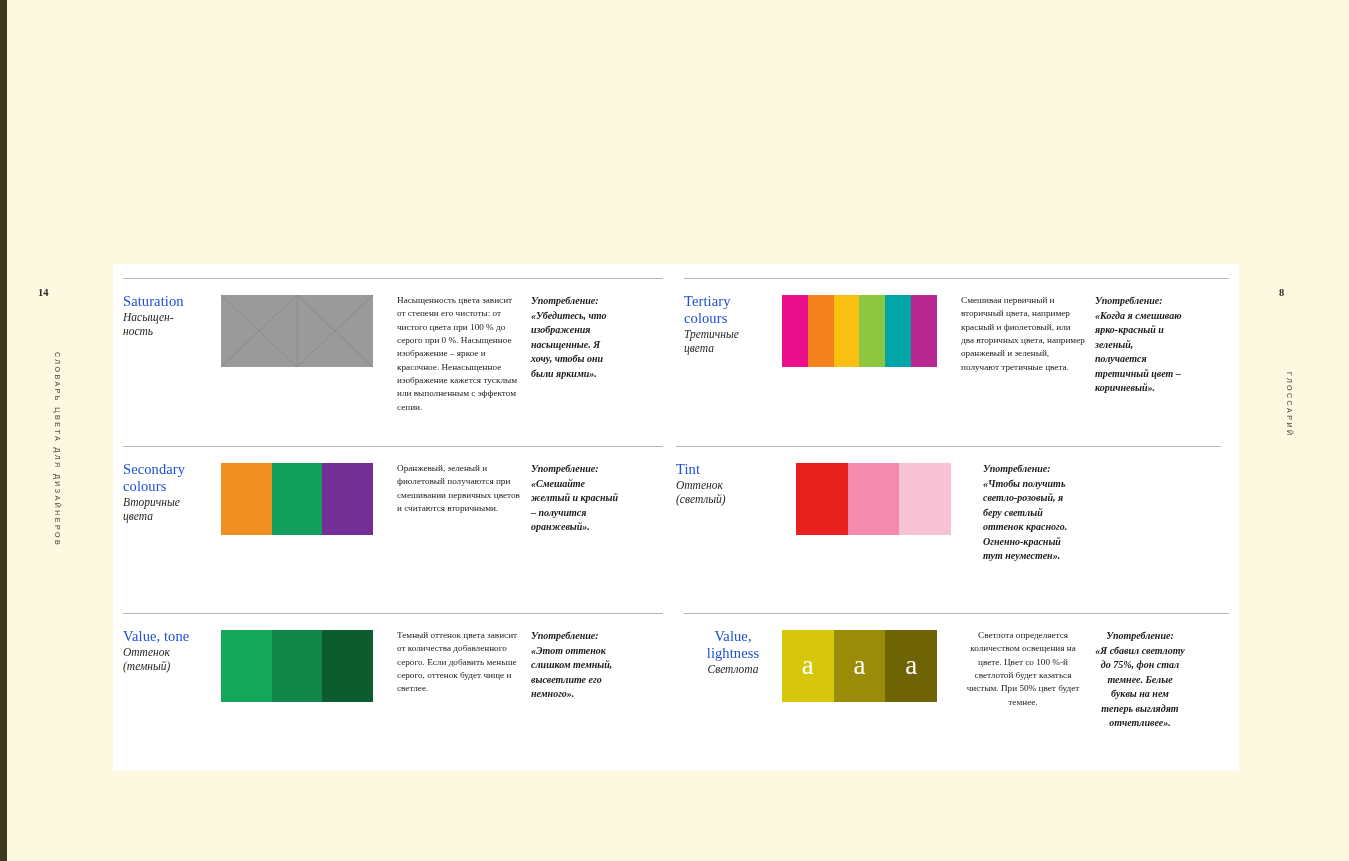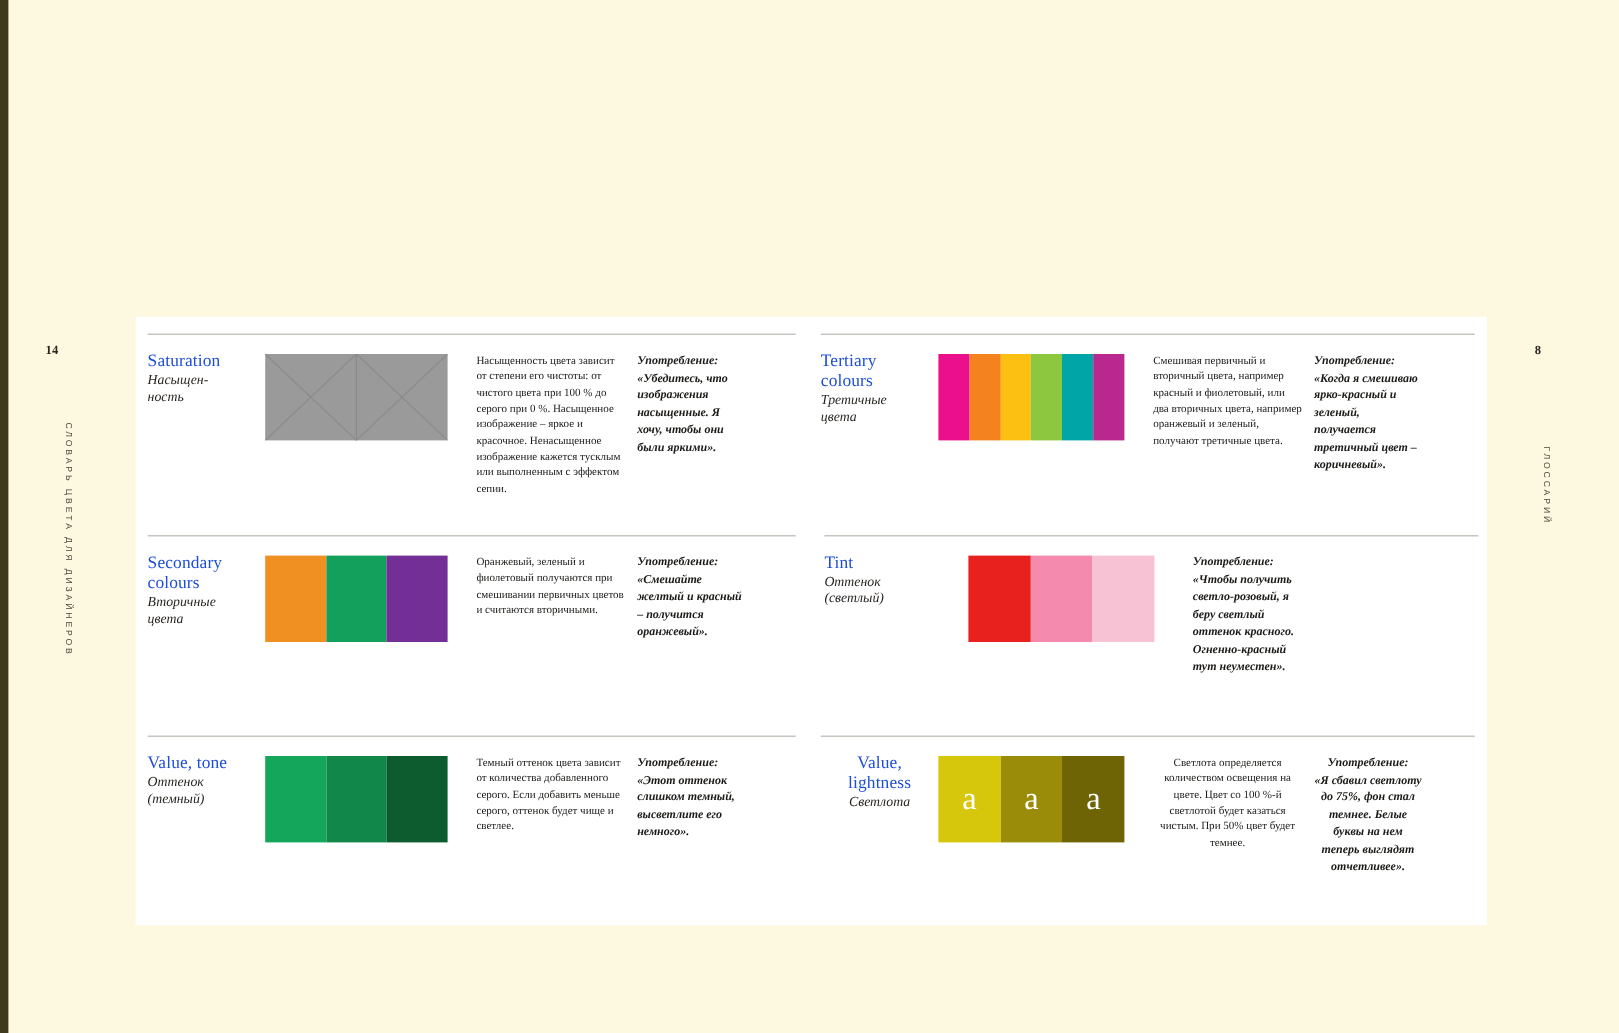--- a/index.html
+++ b/index.html
@@ -274,21 +274,21 @@
           <div class="band" style="width:16.66%;background:#b8288f;"></div>
         </div>
       </div>
       <div class="desc">Смешивая первичный и вторичный цвета, например красный и фиолетовый, или два вторичных цвета, например оранжевый и зеленый, получают третичные цвета.</div>
       <div class="usage">
         <span class="lead">Употребление:</span>
         <span>«Когда я смешиваю ярко-красный и зеленый, получается третичный цвет – коричневый».</span>
       </div>
     </div>
 
-    <div class="entry" style="top:182px;left:11px;width:545px;gap:22px;">
+    <div class="entry" style="top:182px;left:0;width:545px;gap:22px;">
       <div class="term">
         <div class="term-en">Tint</div>
         <div class="term-ru">
           <span>Оттенок</span><br>
           <span>(светлый)</span>
         </div>
       </div>
       <div class="swatch-wrap">
         <div class="swatch" style="width:155px;">
           <div class="band" style="width:33.34%;background:#e8211f;"></div>

